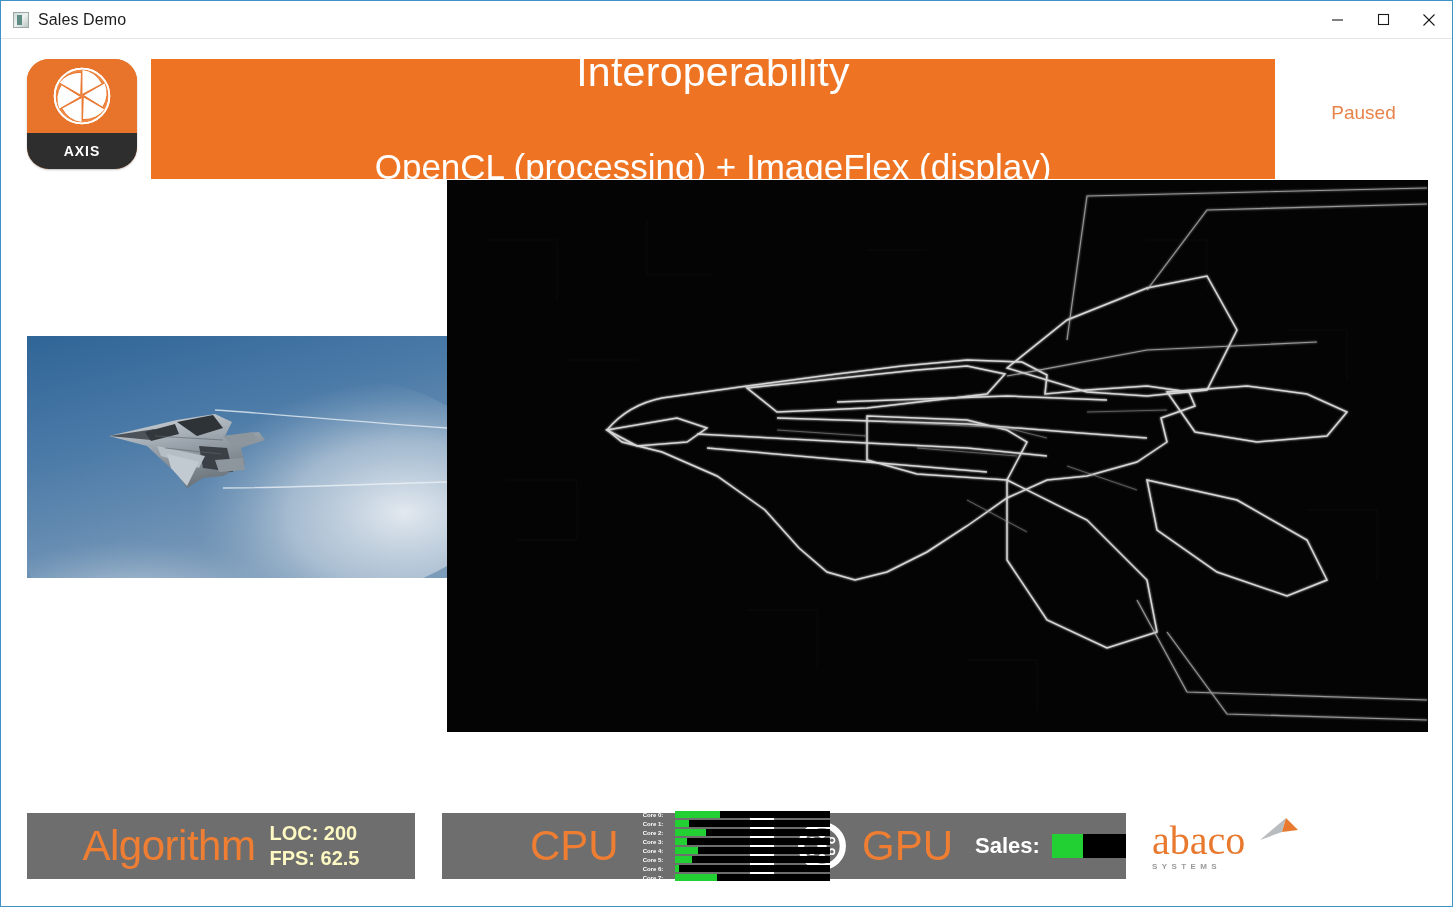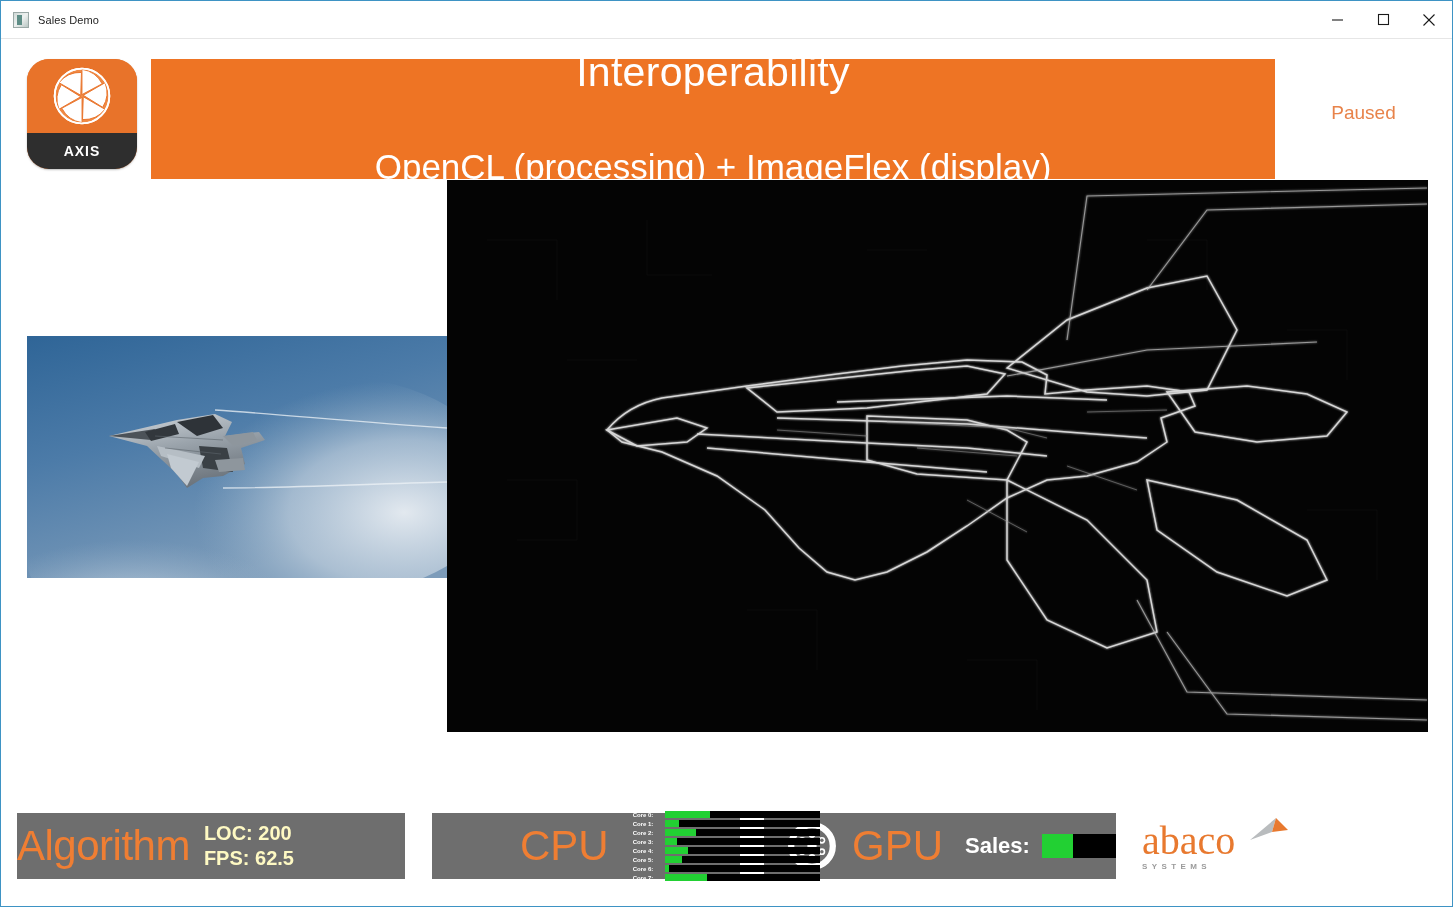--- a/index.html
+++ b/index.html
@@ -24,21 +24,21 @@
   }
   #title-icon {
     width: 16px; height: 16px; margin-left: 12px; margin-right: 9px;
     background: linear-gradient(135deg,#cfd8d6 0%,#eef1f0 48%,#b9c6c3 100%);
     border: 1px solid #9aa8a6; position: relative;
   }
   #title-icon:after {
     content:""; position:absolute; left:3px; top:2px; width:5px; height:10px;
     background:#5e8d86;
   }
-  #title-text { font-size: 11px; color: #1d1d1d; letter-spacing:.1px; }
+  #title-text { font-size: 16px; color: #1d1d1d; letter-spacing:.1px; }
   #winctl { margin-left: auto; display: flex; height: 100%; }
   .wbtn {
     width: 46px; height: 100%;
     display: flex; align-items: center; justify-content: center;
     background: transparent;
   }
   .wbtn svg { display: block; }
   
   #header {
     flex: 0 0 auto; position: relative;
@@ -103,21 +103,21 @@
   }
   
   #bottom {
     flex: 0 0 auto; height: 102px;
     display: flex; align-items: center; padding: 0 0 18px 0;
   }
   .panel {
     height: 66px; background: #6e6e6e;
     display: flex; align-items: center;
   }
-  #panel-algorithm { margin-left: 16px; width: 388px; justify-content: flex-start; }
+  #panel-algorithm { margin-left: 26px; width: 388px; justify-content: center; }
   #algo-word {
     color: #ef7e33; font-size: 42px; letter-spacing: -.5px; line-height: 1;
   }
   #algo-stats {
     margin-left: 14px; color: #fef9c3; font-size: 20px;
     font-weight: bold; line-height: 1.25;
   }
   #panel-cpu { margin-left: 27px; width: 308px; }
   #cpu-word {
     color: #ef7e33; font-size: 42px; margin-left: 88px; line-height: 1;

